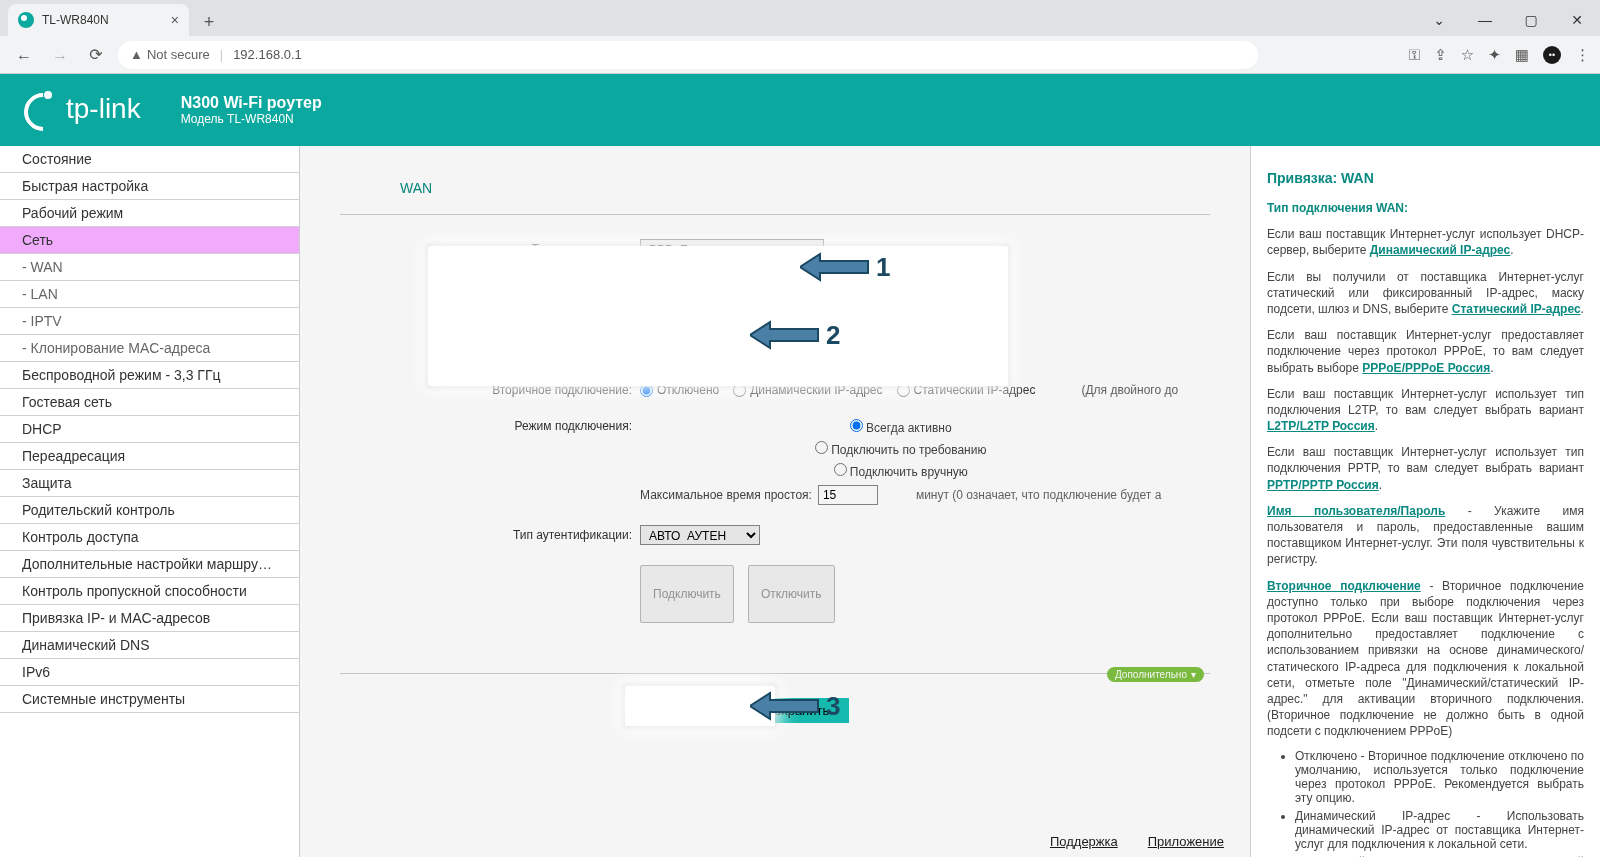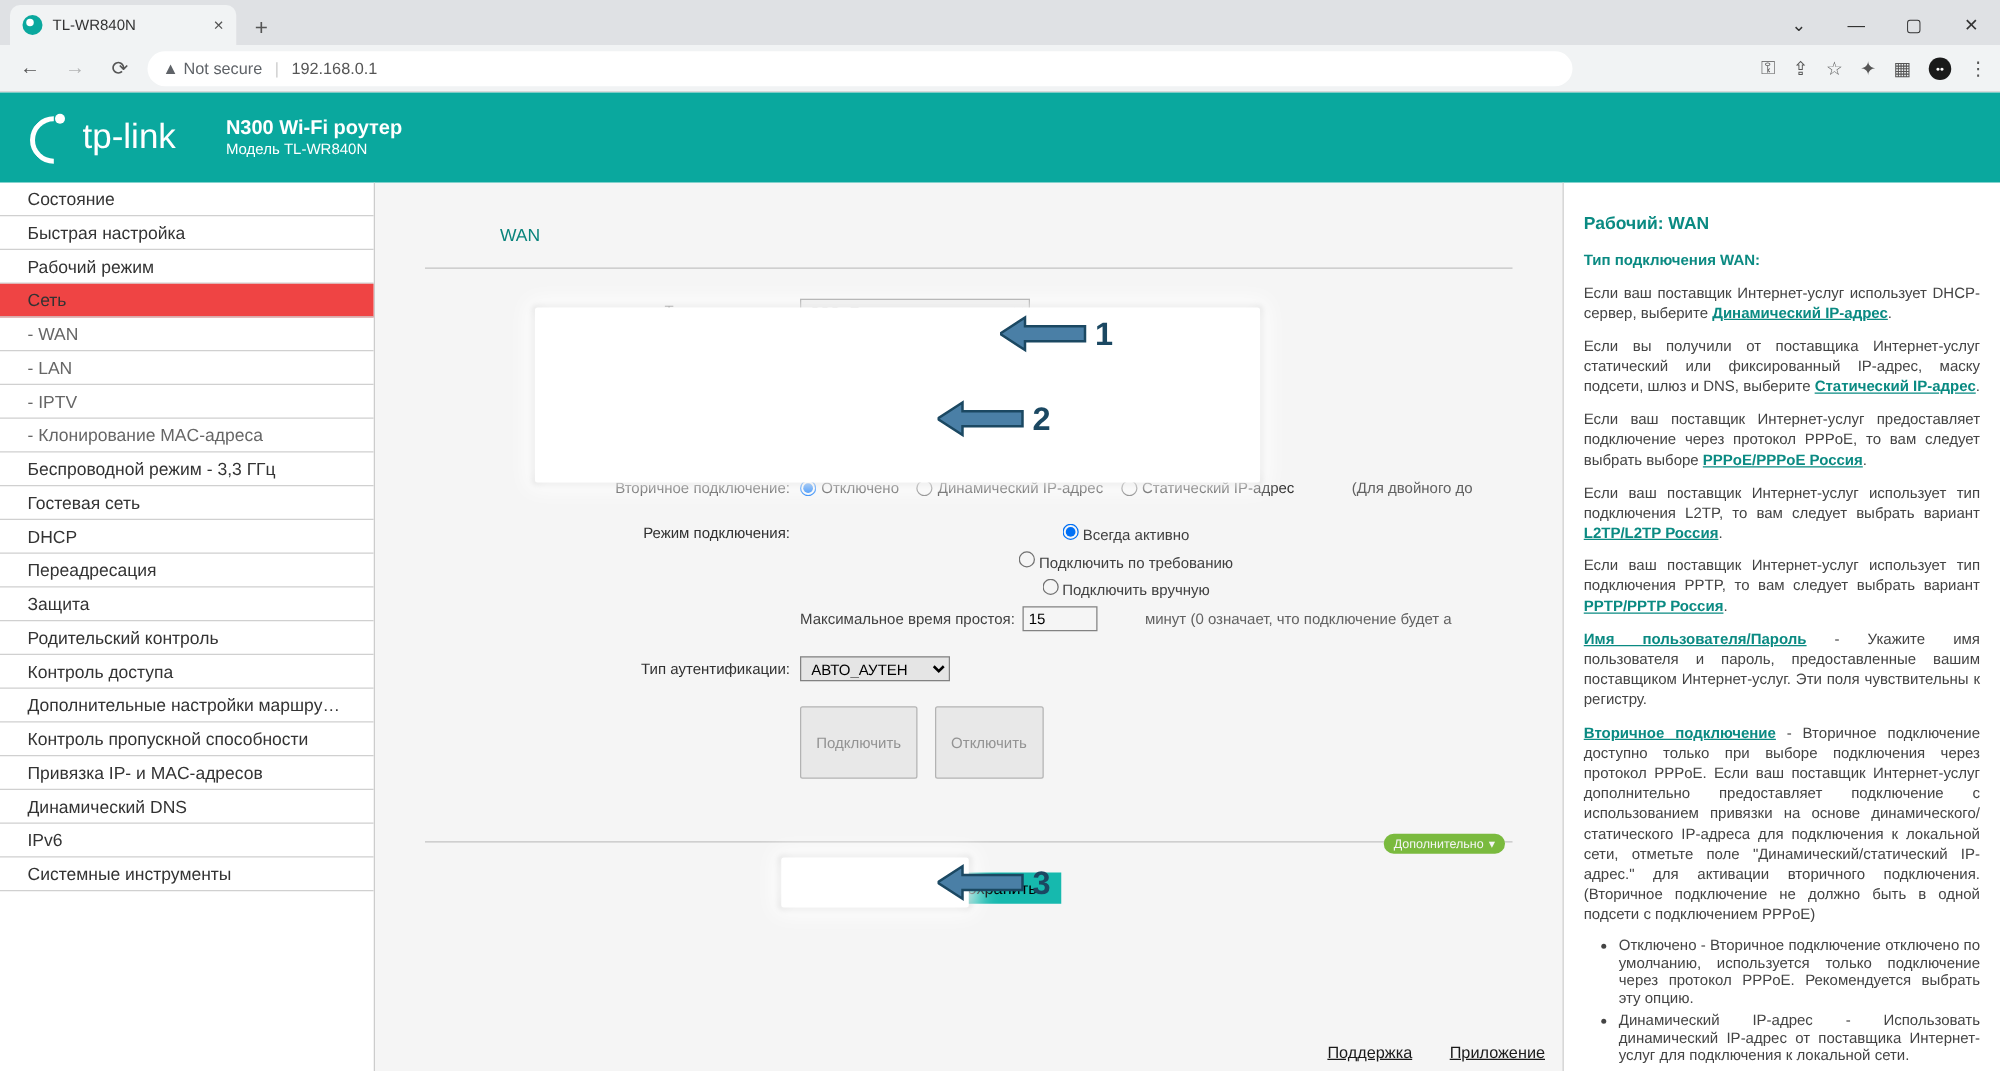--- a/index.html
+++ b/index.html
@@ -32,21 +32,21 @@
   .logo-mark::after { content: ""; position: absolute; width: 8px; height: 8px; background: #fff; border-radius: 50%; top: -2px; right: 6px; }
   .router-title .rt-main { font-size: 16px; font-weight: bold; }
   .router-title .rt-sub { font-size: 12px; }
 
   .router-body { display: flex; height: calc(857px - 36px - 38px - 72px); }
 
   
   .sidebar { width: 300px; border-right: 1px solid #ccc; overflow-y: auto; }
   .side-item { font-size: 14px; color: #333; padding: 5px 22px; border-bottom: 1px solid #d0d0d0; cursor: pointer; white-space: nowrap; overflow: hidden; text-overflow: ellipsis; }
   .side-item.sub { color: #666; padding-left: 22px; }
-  .side-item.active { background: #ef4444; }
+  .side-item.active { background: #f0abfc; }
 
   
   .main { flex: 1; padding: 24px 40px; position: relative; overflow: hidden; font-size: 12px; color: #444; }
   .page-title { color: #0a8a82; font-size: 14px; margin: 10px 0 18px 60px; }
   .hr { border-top: 1px solid #ccc; margin: 4px 0 24px 0; }
 
   .form-row { display: flex; align-items: center; margin-bottom: 8px; }
   .form-label { width: 300px; text-align: right; padding-right: 8px; color: #333; }
   .form-ctrl { display: flex; align-items: center; gap: 10px; }
   .form-ctrl select, .form-ctrl input[type=text], .form-ctrl input[type=password] { border: 1px solid #888; padding: 2px 4px; font-size: 12px; height: 20px; }
@@ -57,21 +57,21 @@
 
   .radio-row label { display: flex; align-items: center; gap: 4px; color: #333; }
   .radio-stack { display: flex; flex-direction: column; gap: 6px; }
   .hint { color: #666; padding-left: 32px; }
 
   .btn-flat { border: 1px solid #bbb; background: #f2f2f2; color: #999; padding: 21px 12px; border-radius: 2px; font-size: 12px; cursor: default; }
   .advanced { float: right; background: #7fc241; color: #fff; font-size: 10px; padding: 2px 8px; border-radius: 8px; display: inline-flex; align-items: center; gap: 4px; }
 
   .save-btn { background: #17c1b6; color: #000000; border: none; padding: 5px 20px; font-size: 13px; cursor: pointer; margin-left: 44px; }
 
-  .footer-links { position: absolute; right: 14px; bottom: 8px; display: flex; gap: 30px; font-size: 13px; }
+  .footer-links { position: absolute; right: 26px; bottom: 8px; display: flex; gap: 30px; font-size: 13px; }
   .footer-links a { color: #1a1a1a; text-decoration: underline; cursor: pointer; }
 
   
   .help { width: 350px; border-left: 1px solid #ccc; padding: 24px 16px 16px 16px; font-size: 12px; color: #444; text-align: justify; overflow: hidden; }
   .help h3 { color: #0a8a82; font-size: 14px; margin-bottom: 14px; font-weight: bold; }
   .help .hblock { margin-bottom: 10px; line-height: 1.35; }
   .help b.t { color: #0a8a82; font-weight: bold; }
   .help b.link { color: #0a8a82; font-weight: bold; text-decoration: underline; }
   .help ul { padding-left: 28px; }
   .help li { margin-bottom: 4px; }
@@ -290,21 +290,21 @@
       </div>
       <div class="arrow" style="left:450px; top:543px;">
         <svg viewBox="0 0 70 34">
             <polygon points="0,17 20,4 20,11 68,11 68,23 20,23 20,30" fill="#4a7fa6" stroke="#1b4862" stroke-width="2"></polygon>
           </svg>
         <span class="arrow-num">3</span>
       </div>
     </div>
 
     <div class="help">
-      <h3>Рабочий: WAN</h3>
+      <h3>Привязка: WAN</h3>
       <div class="hblock"><b class="t">Тип подключения WAN:</b></div>
       <div class="hblock"><span>Если ваш поставщик Интернет-услуг использует DHCP-сервер, выберите </span><b class="link">Динамический IP-адрес</b>.</div>
       <div class="hblock"><span>Если вы получили от поставщика Интернет-услуг статический или фиксированный IP-адрес, маску подсети, шлюз и DNS, выберите </span><b class="link">Статический IP-адрес</b>.</div>
       <div class="hblock"><span>Если ваш поставщик Интернет-услуг предоставляет подключение через протокол PPPoE, то вам следует выбрать выборе </span><b class="link">PPPoE/PPPoE Россия</b>.</div>
       <div class="hblock"><span>Если ваш поставщик Интернет-услуг использует тип подключения L2TP, то вам следует выбрать вариант </span><b class="link">L2TP/L2TP Россия</b>.</div>
       <div class="hblock"><span>Если ваш поставщик Интернет-услуг использует тип подключения PPTP, то вам следует выбрать вариант </span><b class="link">PPTP/PPTP Россия</b>.</div>
       <div class="hblock"><b class="link">Имя пользователя/Пароль</b><span> - Укажите имя пользователя и пароль, предоставленные вашим поставщиком Интернет-услуг. Эти поля чувствительны к регистру.</span></div>
       <div class="hblock"><b class="link">Вторичное подключение</b><span> - Вторичное подключение доступно только при выборе подключения через протокол PPPoE. Если ваш поставщик Интернет-услуг дополнительно предоставляет подключение с использованием привязки на основе динамического/статического IP-адреса для подключения к локальной сети, отметьте поле "Динамический/статический IP-адрес." для активации вторичного подключения. (Вторичное подключение не должно быть в одной подсети с подключением PPPoE)</span></div>
       <ul>
         <li>Отключено - Вторичное подключение отключено по умолчанию, используется только подключение через протокол PPPoE. Рекомендуется выбрать эту опцию.</li>

